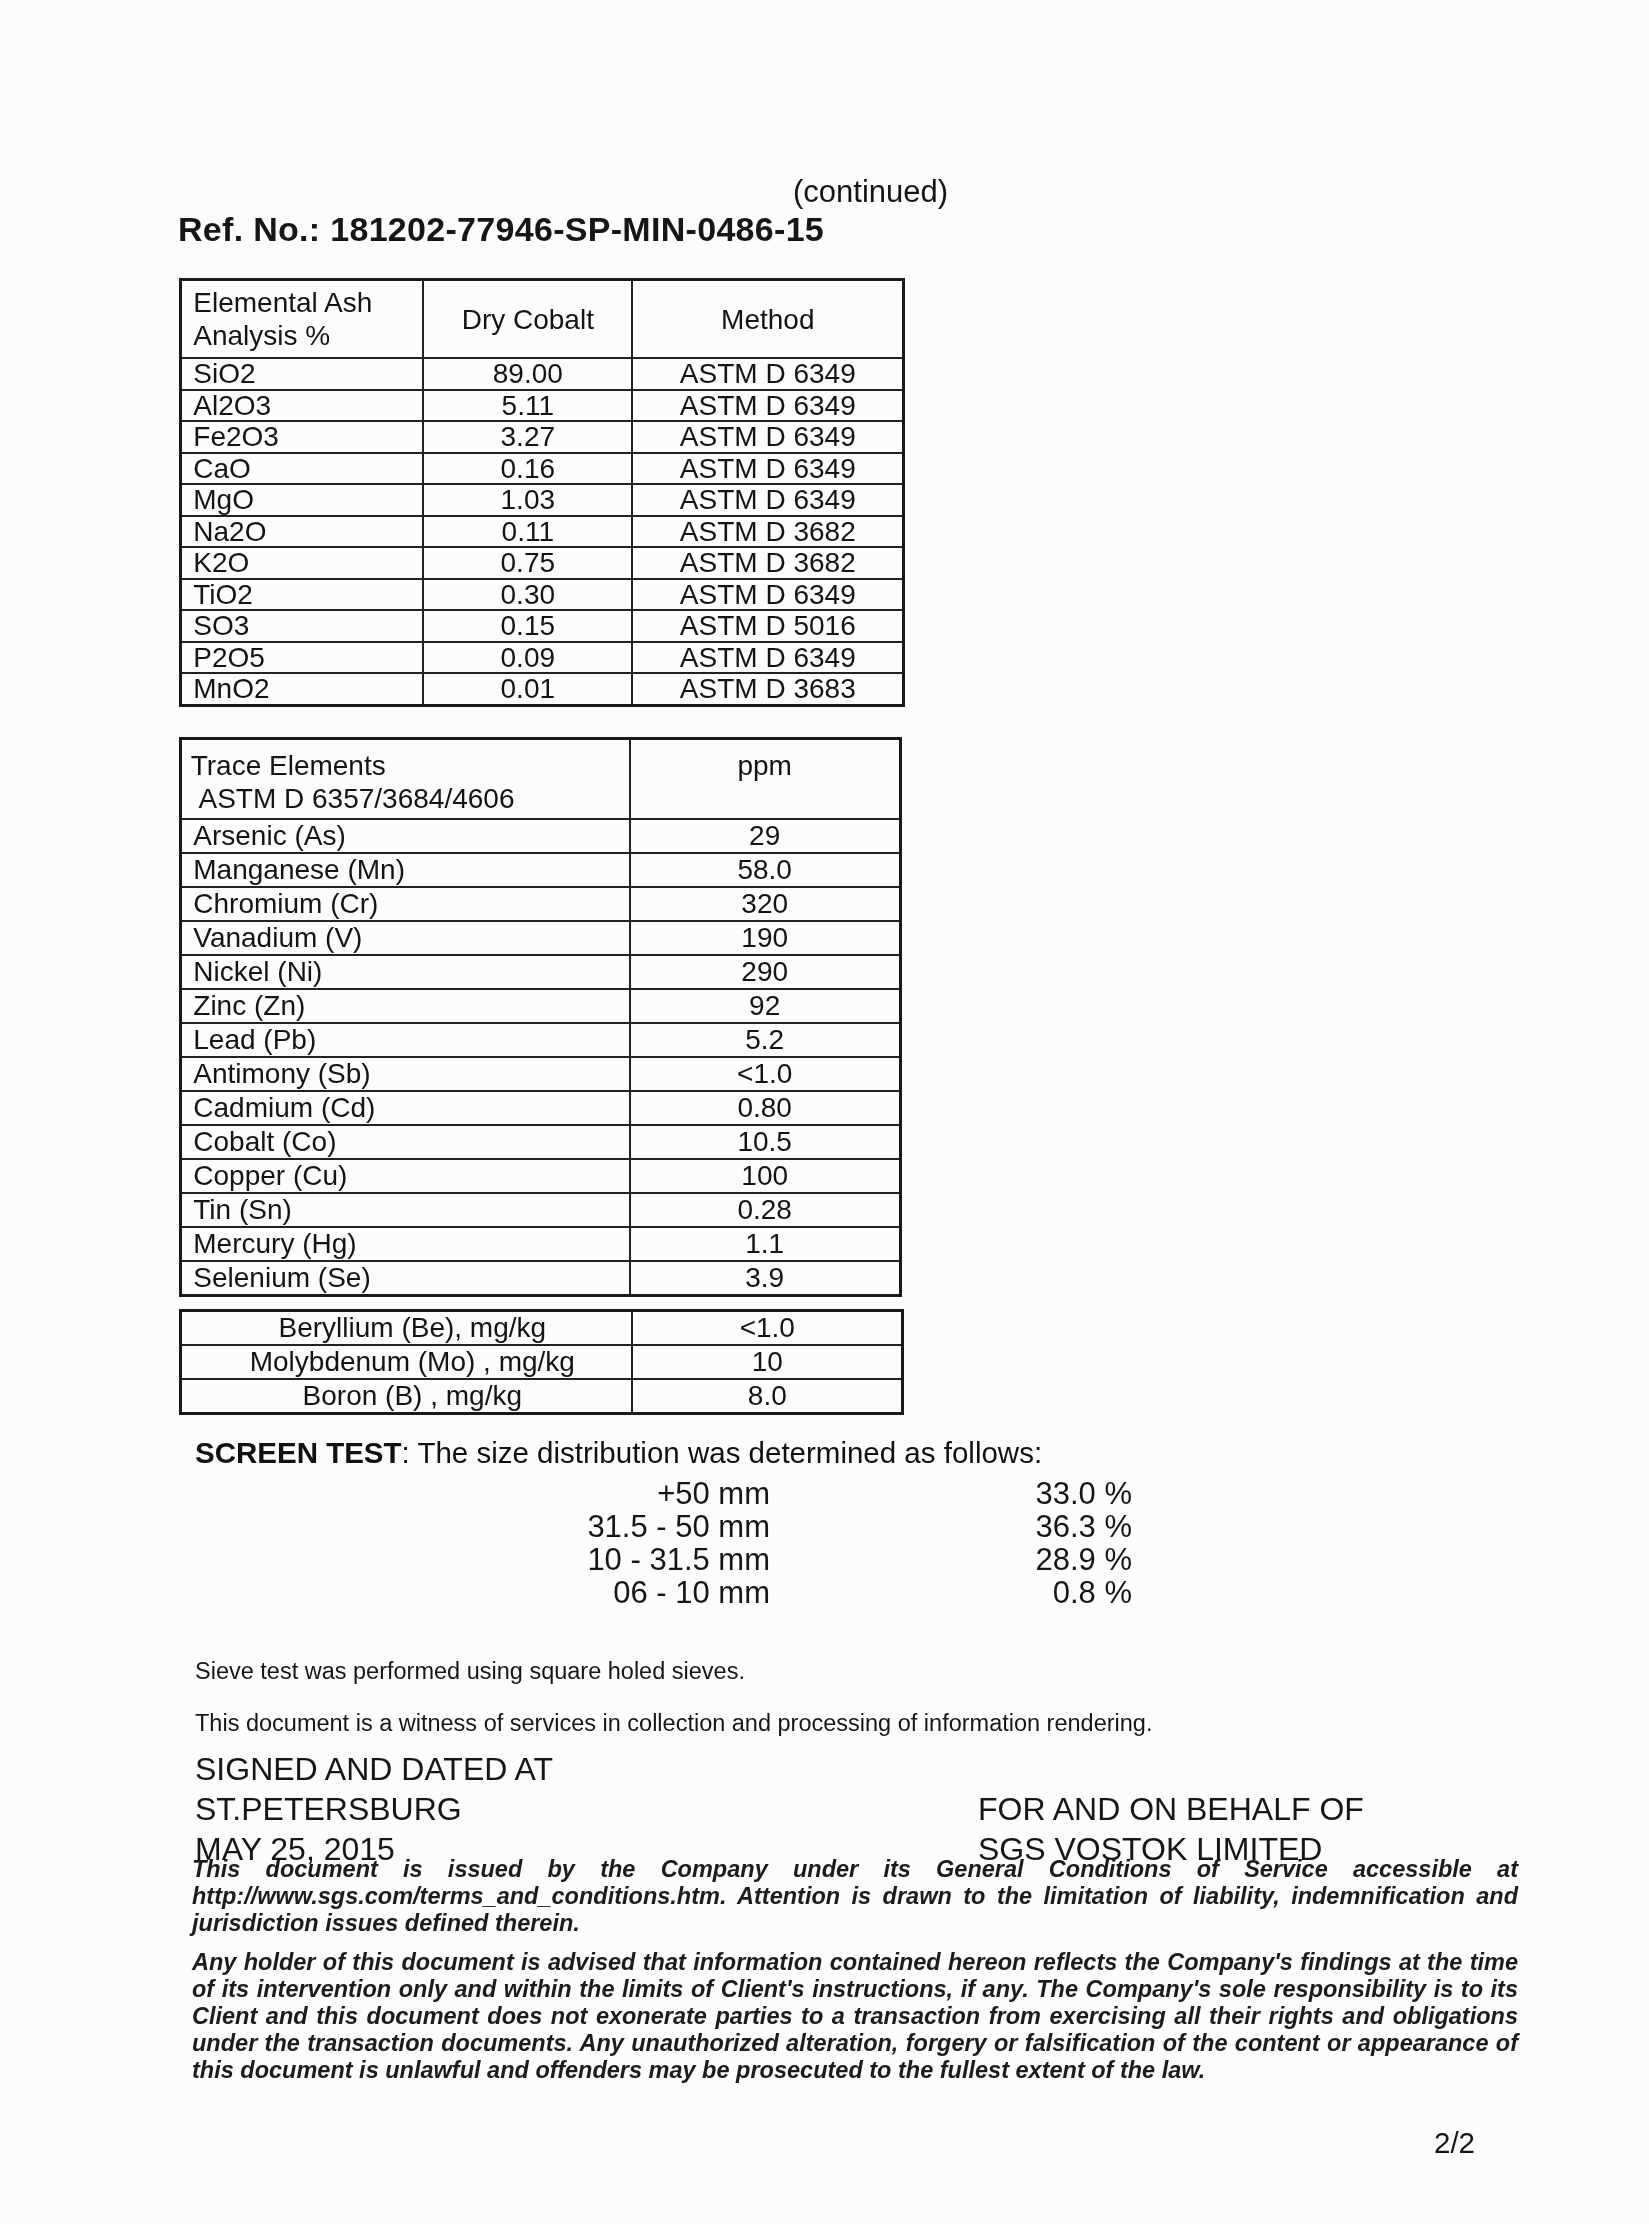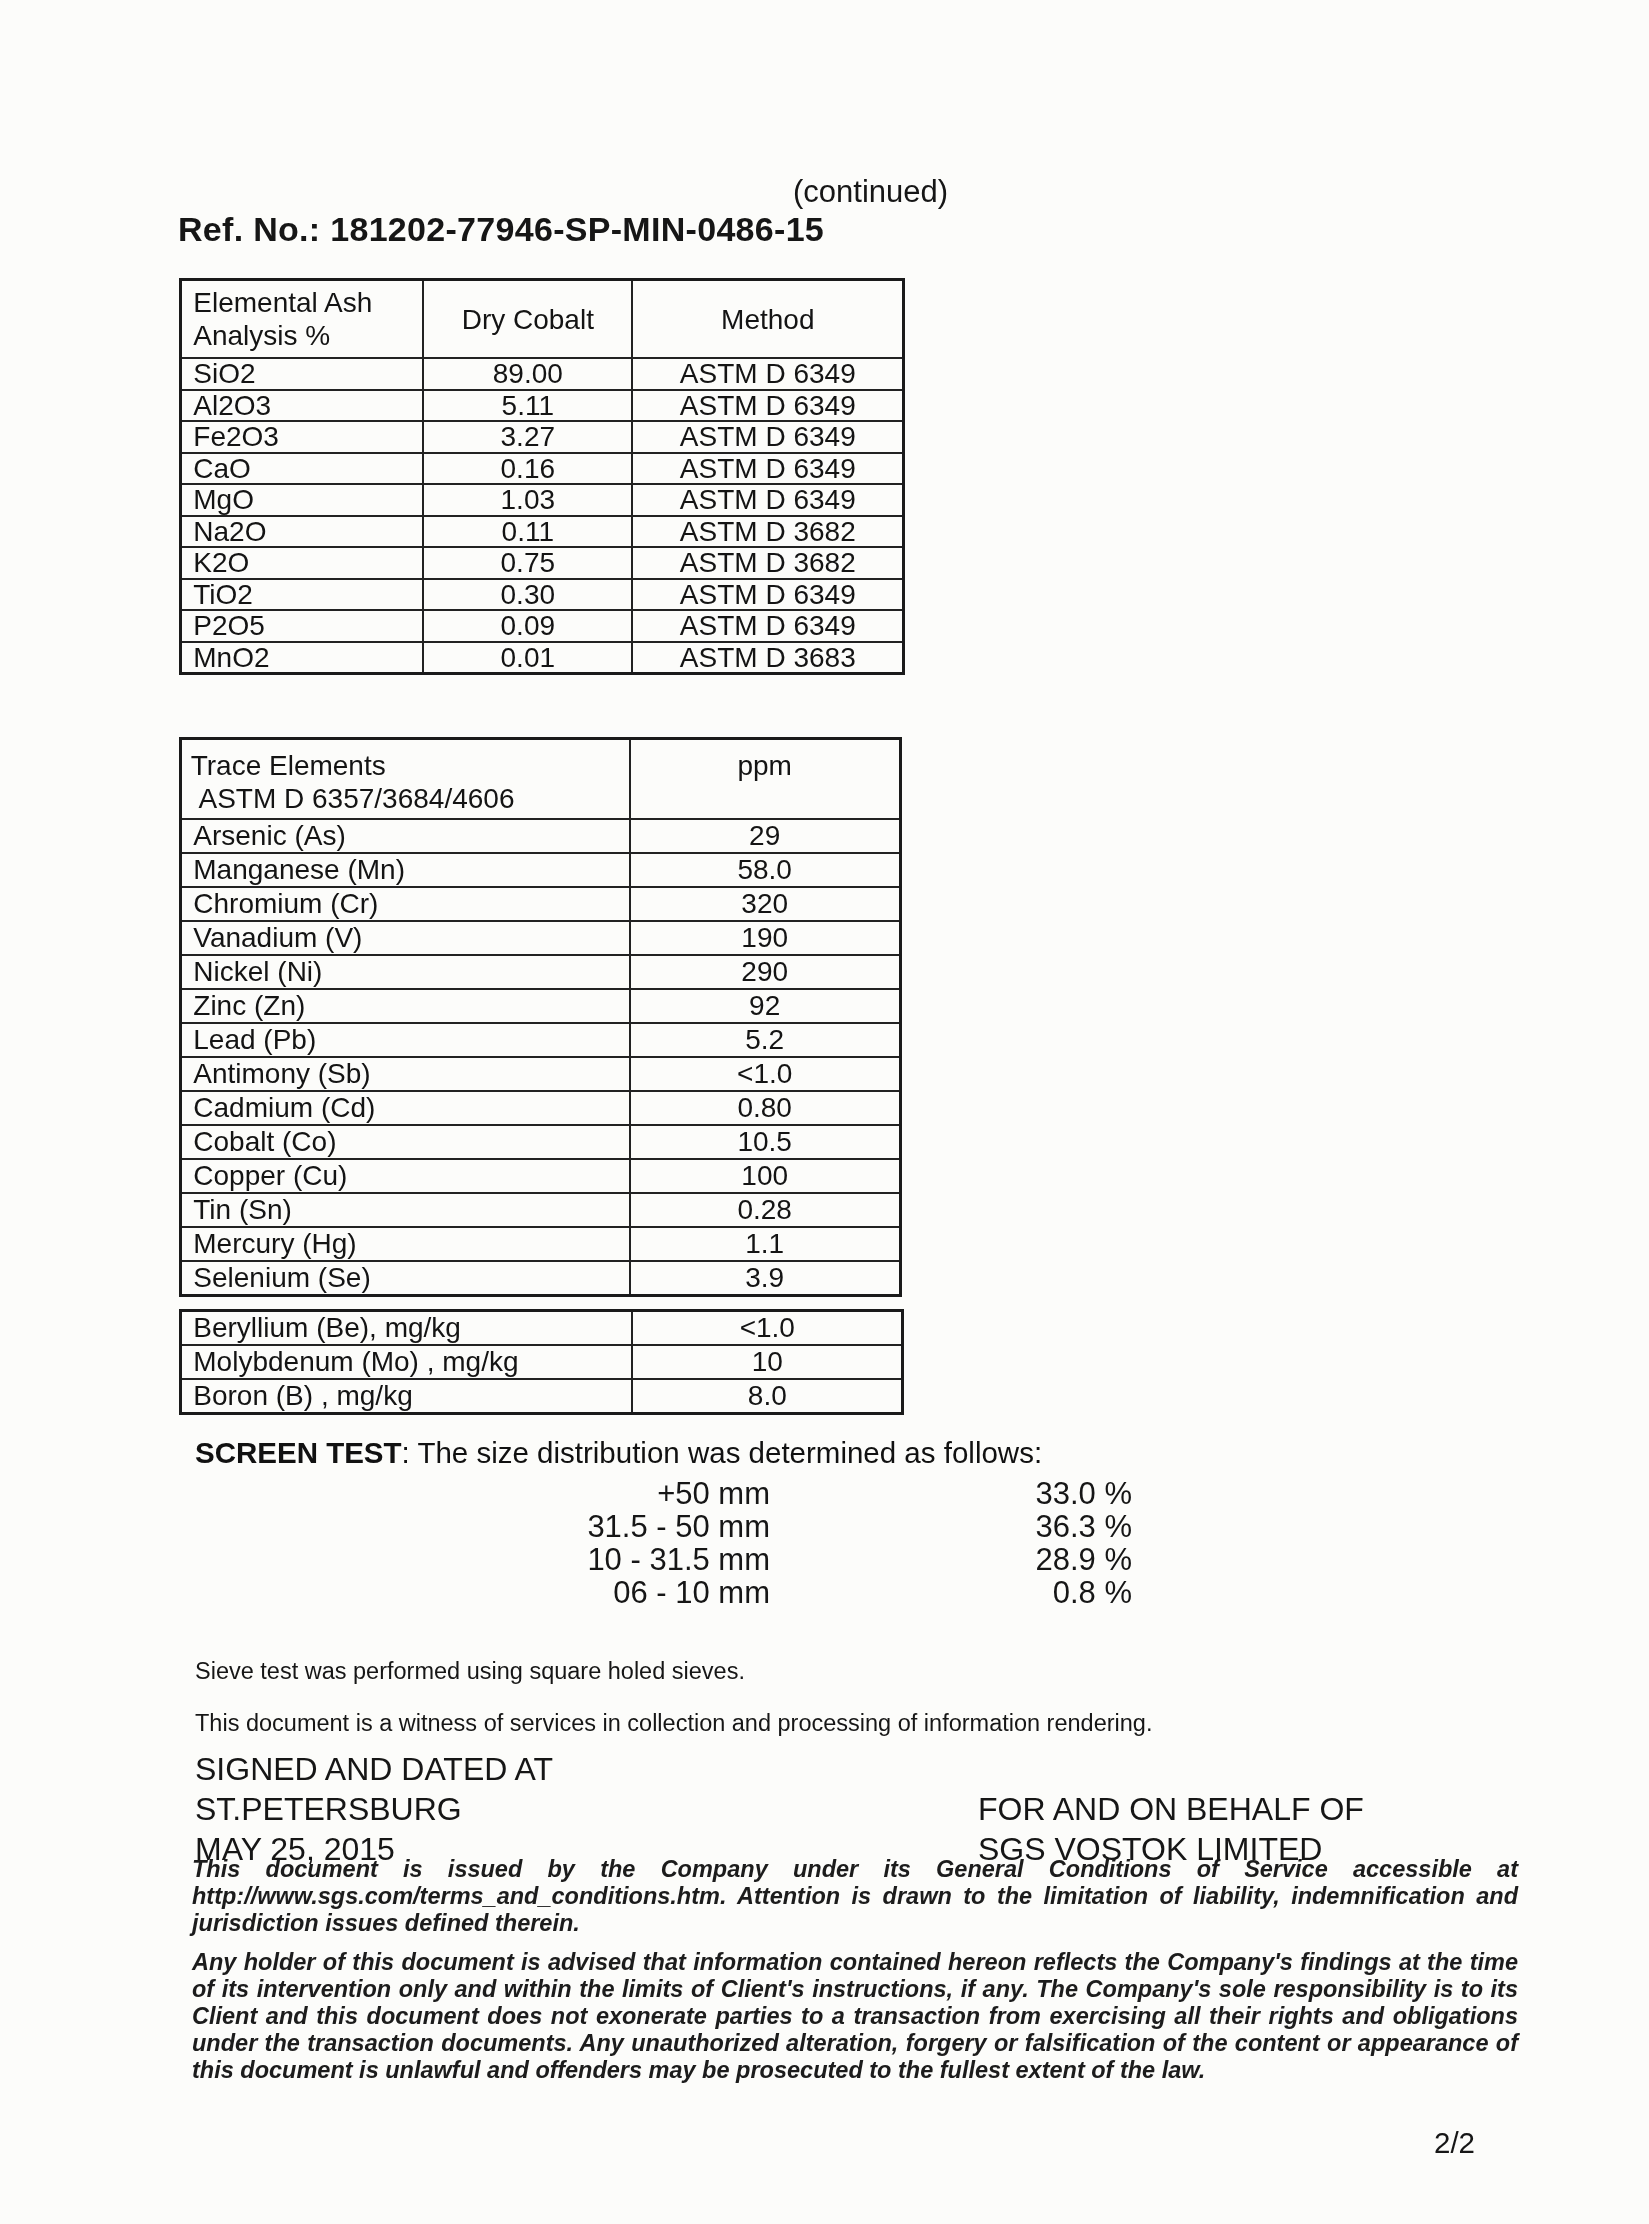--- a/index.html
+++ b/index.html
@@ -30,21 +30,21 @@
   .t2 .c2 { width:268px; }
   .t2 th { line-height:33px; vertical-align:top; padding-top:9px; padding-bottom:2.6px; text-align:center; }
   .t2 th.c1 { text-align:left; padding-left:8.7px; white-space:pre-wrap; }
   .t2 td { height:32px; line-height:32px; text-align:center; }
   .t2 td.c1 { text-align:left; padding-left:11.3px; }
 
   .t3 { left:179px; top:1309px; width:706px; }
   .t3 .c1 { width:438px; }
   .t3 .c2 { width:268px; }
   .t3 td { height:32px; line-height:32px; text-align:center; }
-  .t3 td.c1 { text-align:left; padding-left:11.3px; }
+  .t3 td.c1 { text-align:center; padding-left:11.3px; }
 
   .screen-heading { position:absolute; left:195px; top:1436px; font-size:29.5px; color:#111; }
   .screen-heading .b { font-weight:bold; }
 
   .sizes { position:absolute; left:179px; top:1477px; font-size:31px; }
   .size-row { display:flex; line-height:33px; }
   .size-label { width:591px; text-align:right; }
   .size-pct { width:362px; text-align:right; }
 
   .note { position:absolute; left:195px; font-size:23.5px; }
@@ -115,20 +115,25 @@
           <td class="c1">K2O</td>
           <td class="c2">0.75</td>
           <td class="c3">ASTM D 3682</td>
         </tr>
       <tr>
           <td class="c1">TiO2</td>
           <td class="c2">0.30</td>
           <td class="c3">ASTM D 6349</td>
         </tr>
       <tr>
+          <td class="c1">SO3</td>
+          <td class="c2">0.15</td>
+          <td class="c3">ASTM D 5016</td>
+        </tr>
+      <tr>
           <td class="c1">P2O5</td>
           <td class="c2">0.09</td>
           <td class="c3">ASTM D 6349</td>
         </tr>
       <tr>
           <td class="c1">MnO2</td>
           <td class="c2">0.01</td>
           <td class="c3">ASTM D 3683</td>
         </tr>
     </tbody>

